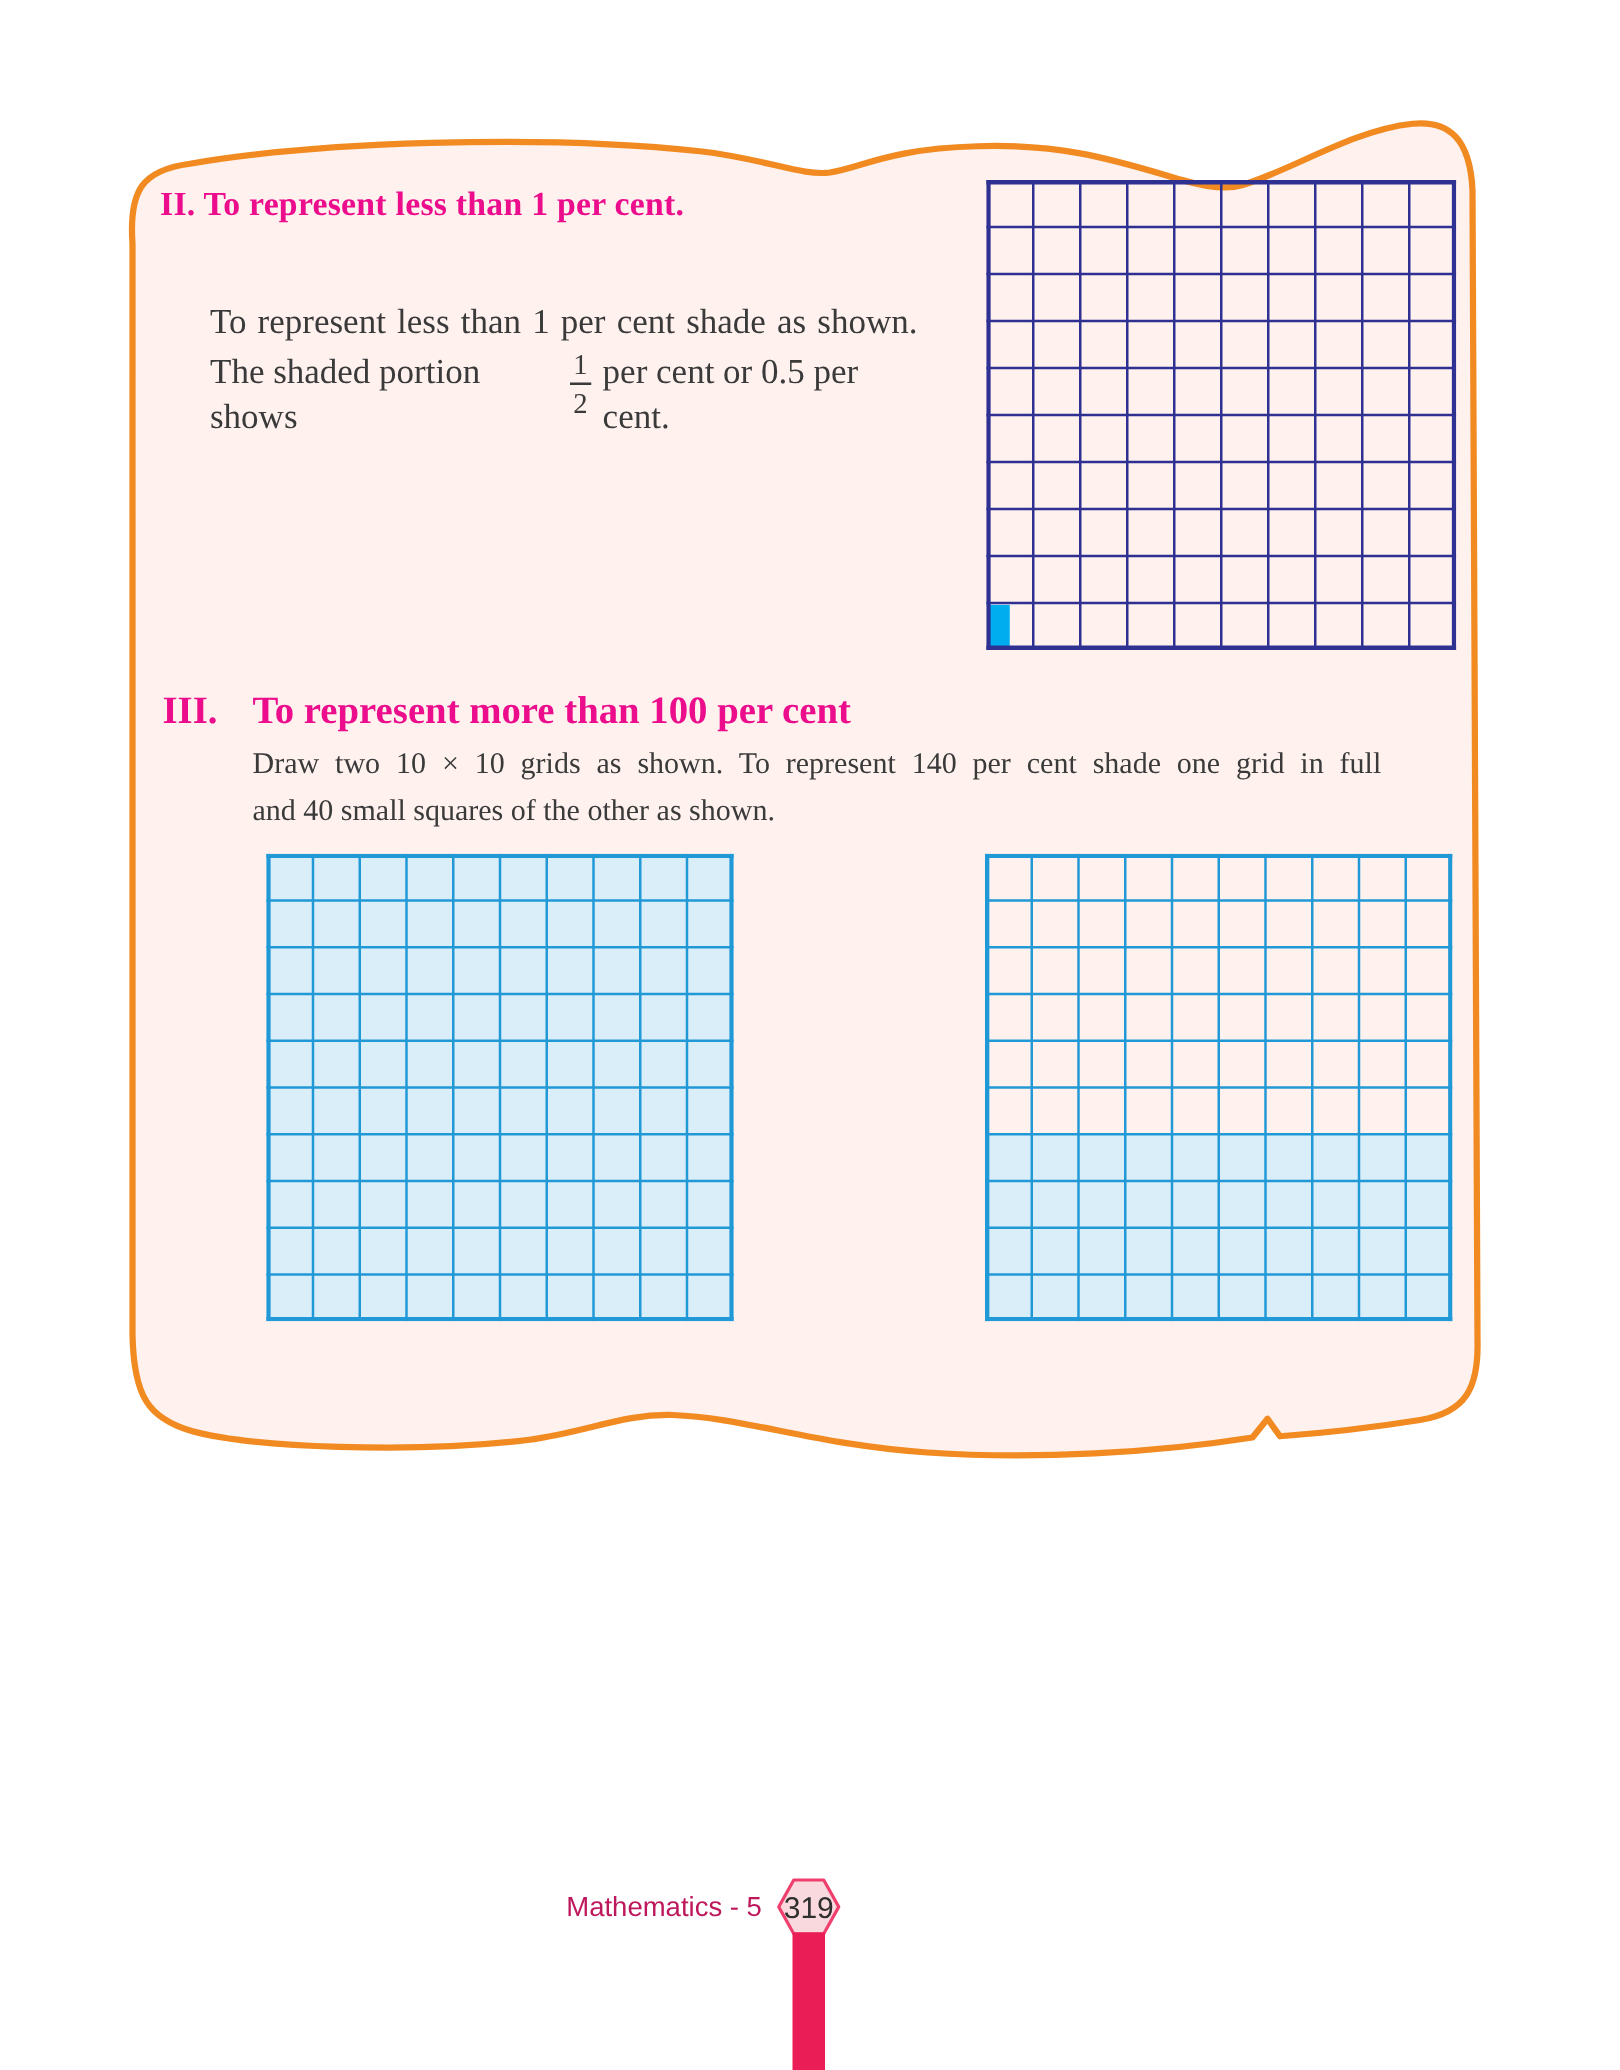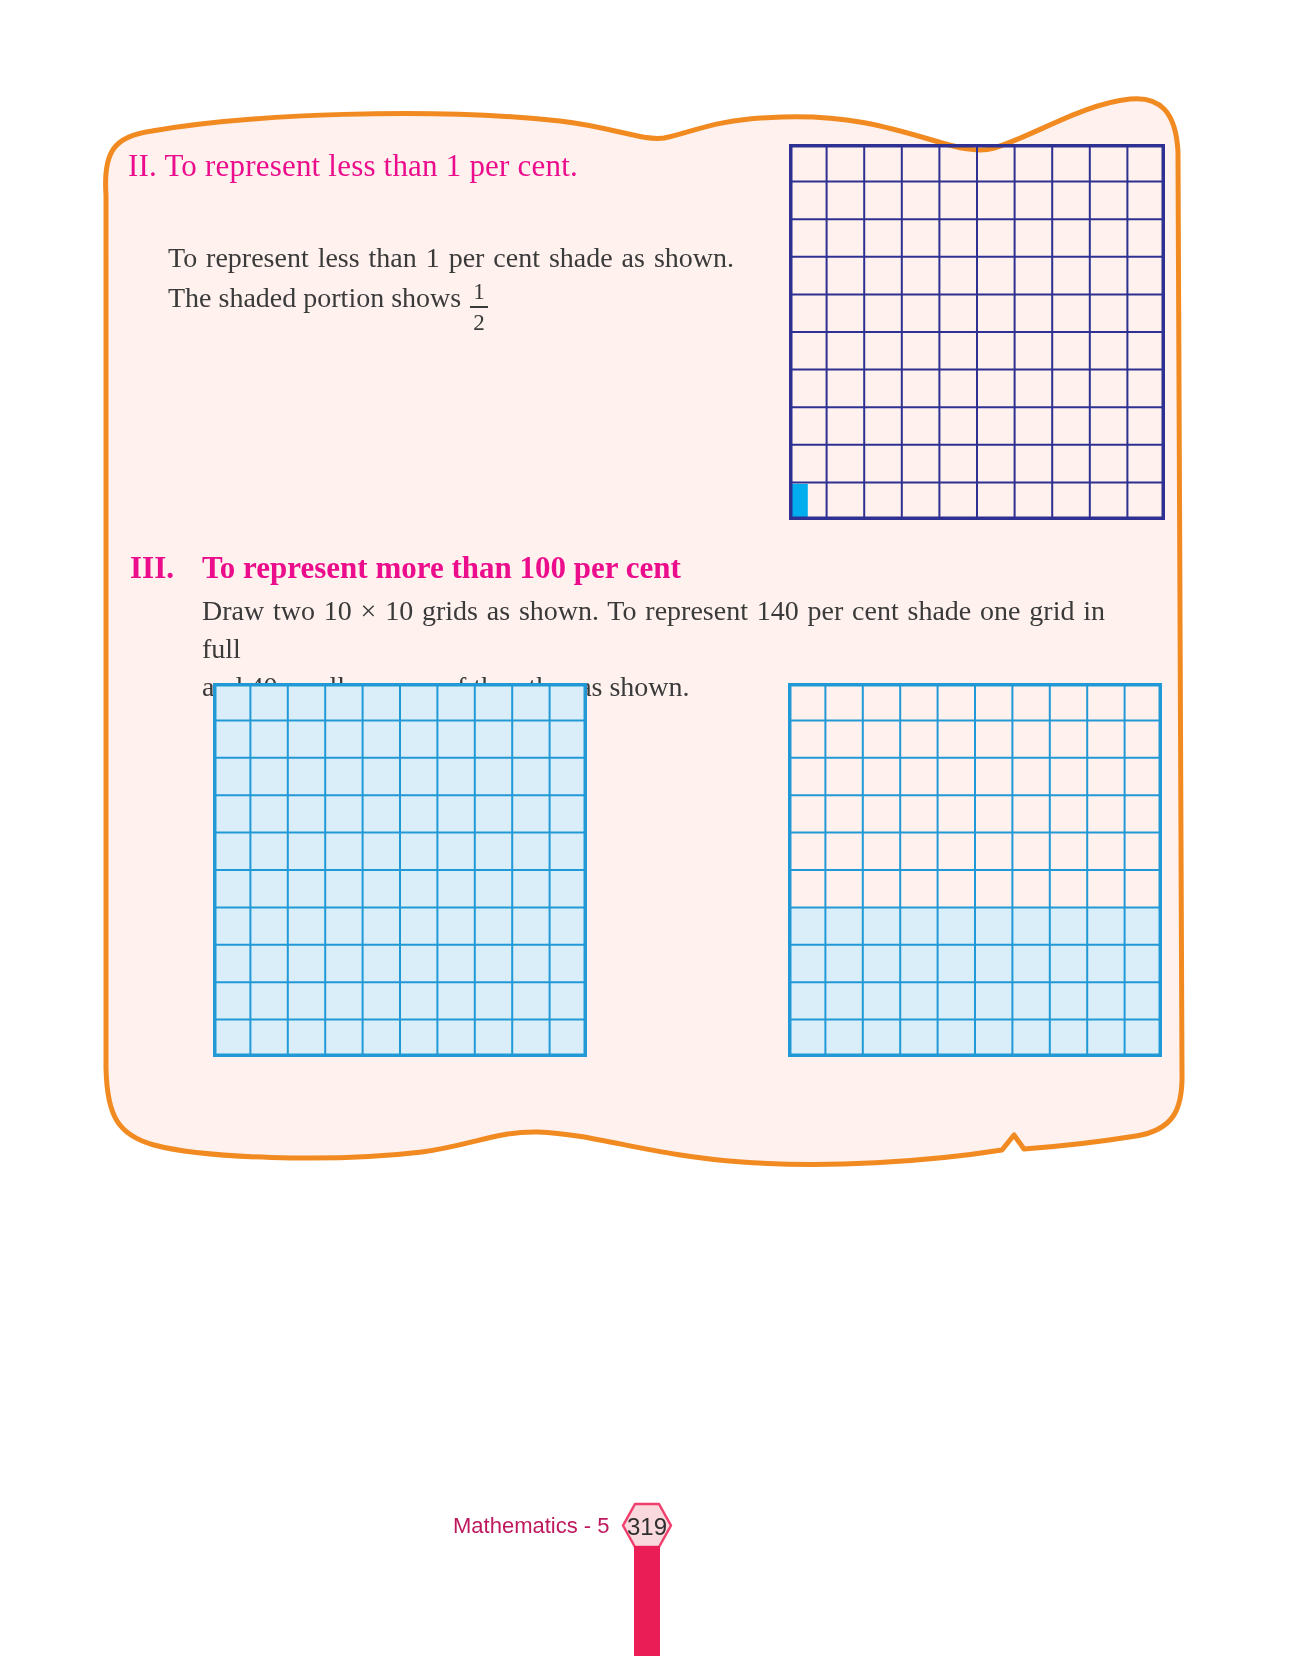--- a/index.html
+++ b/index.html
@@ -17,21 +17,21 @@
     width:1296px;height:1656px;
     background:#FFFFFF;
     overflow:hidden;
     font-family:"Liberation Serif", serif;
     color:var(--text-color);
   }
   .panel-svg{position:absolute;left:0;top:0;width:1296px;height:1656px;}
 
   .h2head{
     position:absolute;left:128px;top:148px;
-    font-size:31px;font-weight:normal;color:var(--heading-color);
+    font-size:27px;font-weight:bold;color:var(--heading-color);
     letter-spacing:0.2px;
   }
   .para2{
     position:absolute;left:168px;top:196px;width:566px;
     font-size:28px;line-height:36px;margin-top:44px;
   }
   .jline{text-align:justify;text-align-last:justify;}
   .fracline{display:flex;align-items:flex-start;margin-top:4px;}
   .frac{
     display:inline-flex;flex-direction:column;align-items:center;
@@ -41,21 +41,21 @@
   .frac .den{padding-top:3px;}
 
   .h3row{
     position:absolute;left:130px;top:550px;
     font-size:31px;font-weight:bold;color:var(--heading-color);
     display:flex;
   }
   .h3row .numeral{width:72px;}
   .para3{
     position:absolute;left:202px;top:592px;width:903px;
-    font-size:28px;line-height:38px;
+    font-size:24px;line-height:38px;
   }
 
   .gridbox{position:absolute;}
   .gridbox svg{display:block;width:100%;height:100%;}
 
   #grid-ii{left:789px;top:144px;width:376px;height:376px;}
   #grid-full{left:213px;top:683px;width:374px;height:374px;}
   #grid-part{left:788px;top:683px;width:374px;height:374px;}
 
   .footer-title{
@@ -109,20 +109,21 @@
   <div class="h2head">II. To represent less than 1 per cent.</div>
 
   <div class="para2">
     <div class="jline">To represent less than 1 per cent shade as shown.</div>
     <div class="fracline">
       <span>The shaded portion shows</span>
       <span class="frac">
         <span class="num">1</span>
         <span class="den">2</span>
       </span>
+      <span>per cent or 0.5 per cent.</span>
     </div>
   </div>
 
   <div class="gridbox" id="grid-ii">
       <svg viewBox="0 0 375 375">
         <rect x="1.5" y="339" width="17.25" height="34.5" fill="#00AEEF"></rect>
         <line x1="1.75" y1="0" x2="1.75" y2="375" stroke="#2E3192" stroke-width="3.5"></line>
         <line x1="0" y1="1.75" x2="375" y2="1.75" stroke="#2E3192" stroke-width="3.5"></line>
         <line x1="37.5" y1="0" x2="37.5" y2="375" stroke="#2E3192" stroke-width="2"></line>
         <line x1="0" y1="37.5" x2="375" y2="37.5" stroke="#2E3192" stroke-width="2"></line>

